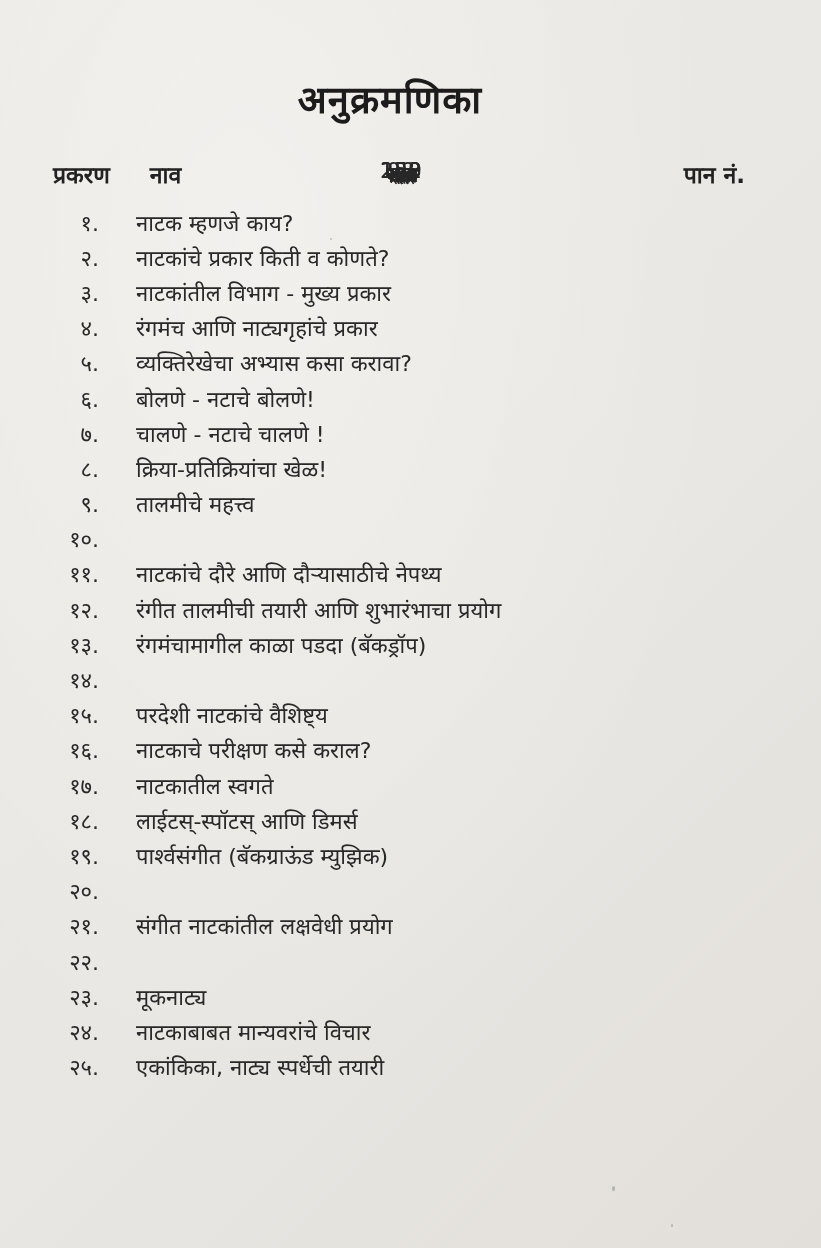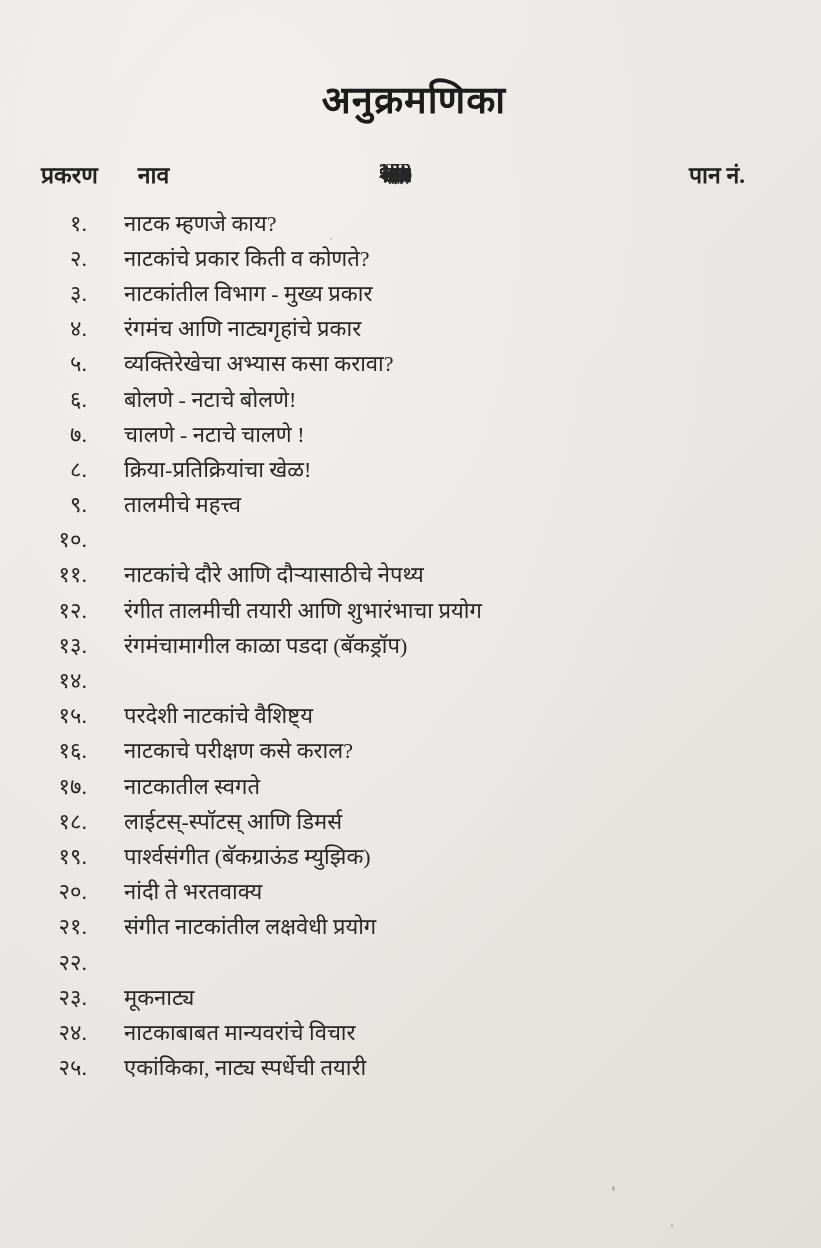--- a/index.html
+++ b/index.html
@@ -26,28 +26,26 @@
     margin: 0;
     position: absolute;
     top: 72px;
     left: 0;
     width: 780px;              
     text-align: center;
     font-size: 38px;
     font-weight: bold;
     letter-spacing: 1px;
     color: #1c1c1c;
-    padding-left: 24px;
   }
   .toc {
     position: absolute;
     top: 158px;
-    left: 41px;
+    left: 53px;
     right: 72px;
-    font-family: Liberation Serif, serif;
   }
   .toc-header {
     display: flex;
     align-items: baseline;
     font-size: 23px;
     font-weight: bold;
     color: #222;
     margin-bottom: 14px;
   }
   .toc-header .h-chapter { }
@@ -210,21 +208,20 @@
   </div>
 
   <div class="toc-row">
     <span class="num">१९.</span>
     <span class="title">पार्श्वसंगीत (बॅकग्राऊंड म्युझिक)</span>
     <span class="page">१४५</span>
   </div>
 
   <div class="toc-row">
     <span class="num">२०.</span>
-    <span class="title">नांदी ते भरतवाक्य</span>
     <span class="page">१४७</span>
   </div>
 
   <div class="toc-row">
     <span class="num">२१.</span>
     <span class="title">संगीत नाटकांतील लक्षवेधी प्रयोग</span>
     <span class="page">१४९</span>
   </div>
 
   <div class="toc-row">

